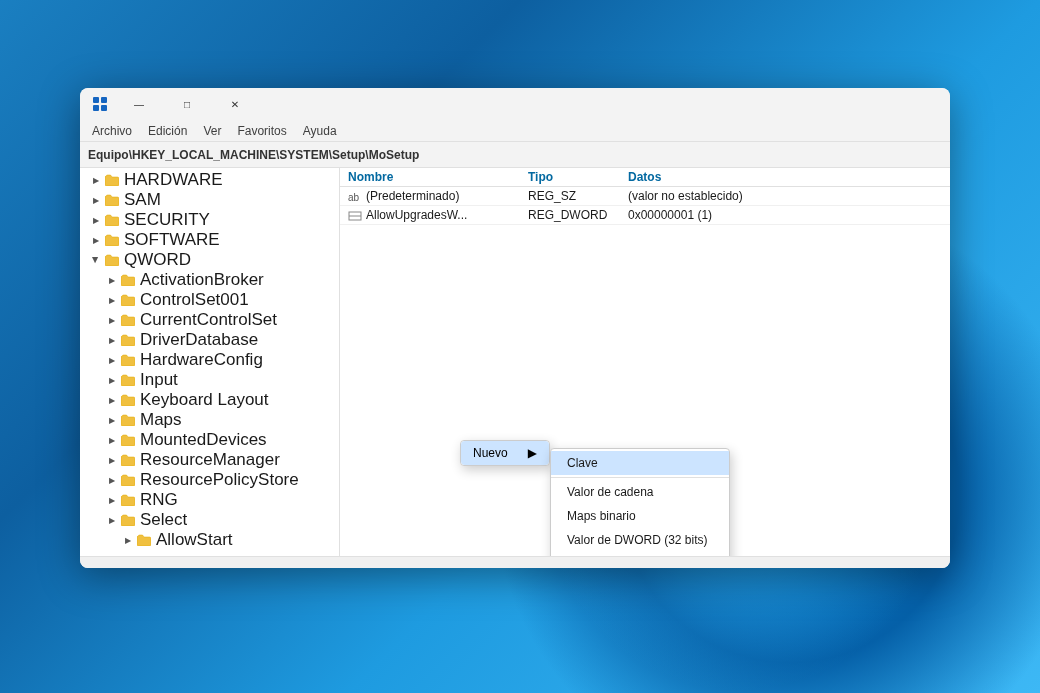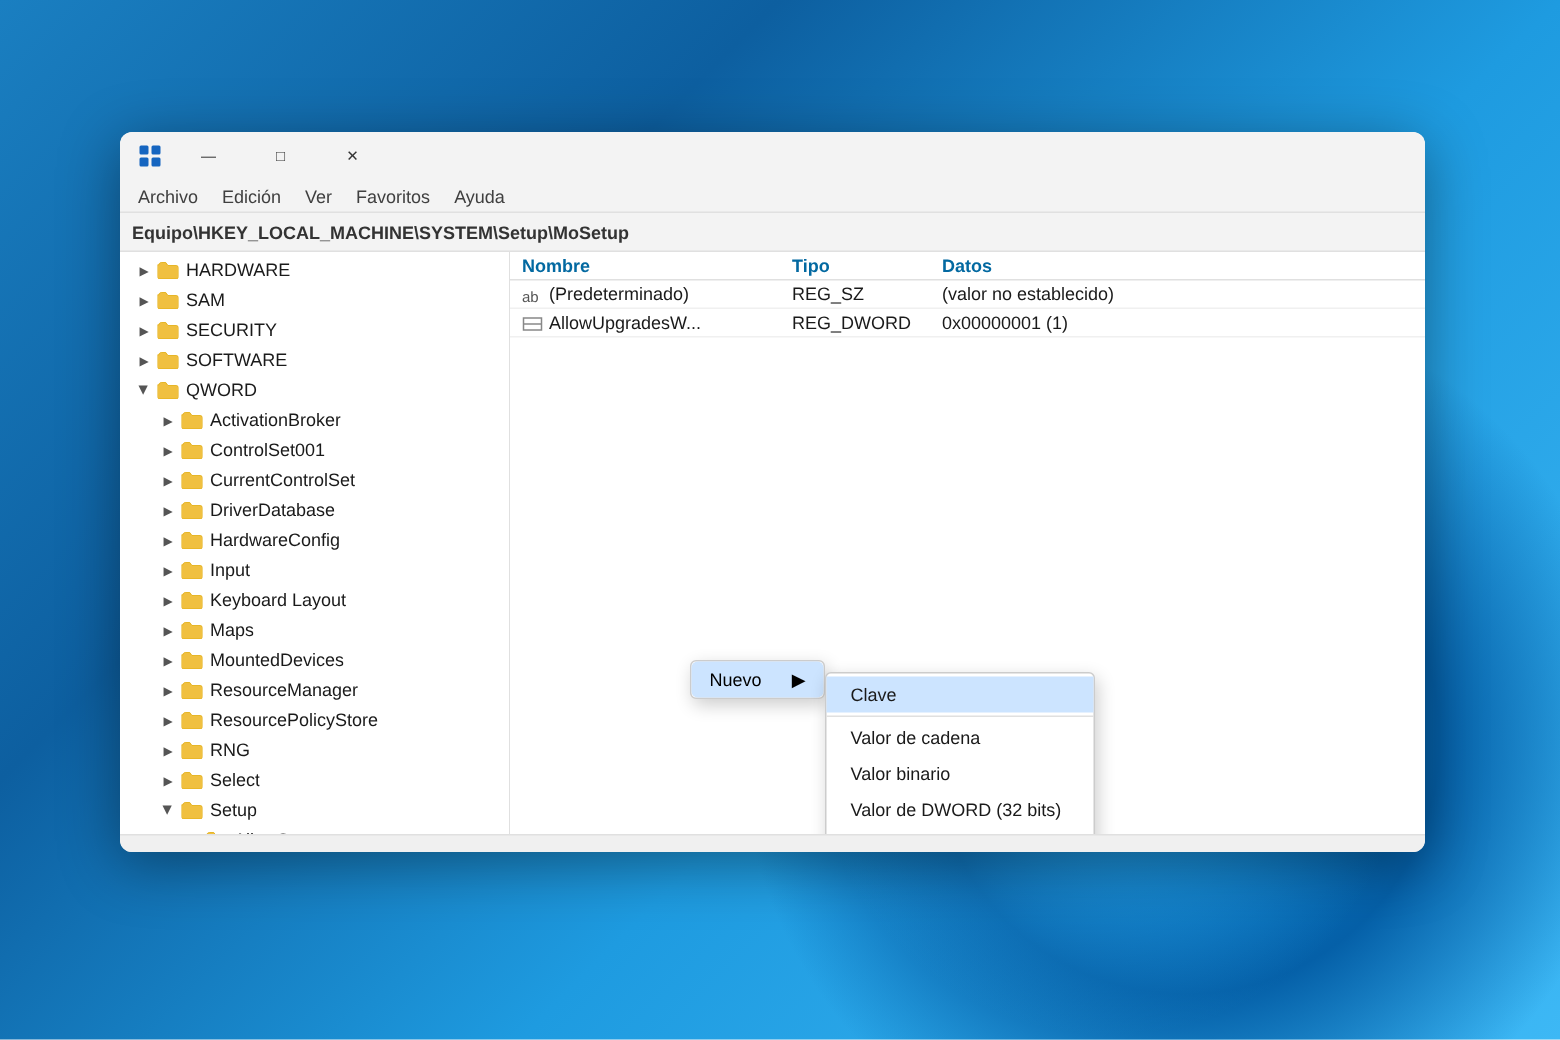--- a/index.html
+++ b/index.html
@@ -149,21 +149,21 @@
 
     .folder-icon {
       width: 16px; height: 16px;
       margin-right: 4px;
       display: flex; align-items: center; justify-content: center;
       flex-shrink: 0;
     }
     .folder-svg { width: 14px; height: 12px; }
 
     .tree-label {
-      font-size: 12px;
+      font-size: 17px;
       color: #1a1a1a;
       overflow: hidden;
       text-overflow: ellipsis;
     }
 
     
     .detail-panel {
       flex: 1;
       overflow: auto;
       background: white;
@@ -449,29 +449,20 @@
           <span class="tree-label">RNG</span>
         </div>
         <div class="tree-item" style="padding-left: 24px;">
           <span class="tree-arrow">▶</span>
           <span class="folder-icon">
             <svg class="folder-svg" viewBox="0 0 14 12" fill="none" xmlns="http://www.w3.org/2000/svg">
     <path d="M1 2.5C1 1.67 1.67 1 2.5 1H5.5L7 3H12.5C13.33 3 14 3.67 14 4.5V10.5C14 11.33 13.33 12 12.5 12H1.5C0.67 12 0 11.33 0 10.5V2.5Z" fill="#f0c040" stroke="#e0a800" stroke-width="0.5"></path>
   </svg>
           </span>
           <span class="tree-label">Select</span>
-        </div>
-        <div class="tree-item" style="padding-left: 24px;">
-          <span class="tree-arrow expanded" style="transform: rotate(90deg);">▶</span>
-          <span class="folder-icon">
-            <svg class="folder-svg" viewBox="0 0 14 12" fill="none" xmlns="http://www.w3.org/2000/svg">
-    <path d="M1 2.5C1 1.67 1.67 1 2.5 1H5.5L7 3H12.5C13.33 3 14 3.67 14 4.5V10.5C14 11.33 13.33 12 12.5 12H1.5C0.67 12 0 11.33 0 10.5V2.5Z" fill="#f0c040" stroke="#e0a800" stroke-width="0.5"></path>
-  </svg>
-          </span>
-          <span class="tree-label">Setup</span>
         </div>
         <div class="tree-item" style="padding-left: 40px;">
           <span class="tree-arrow">▶</span>
           <span class="folder-icon">
             <svg class="folder-svg" viewBox="0 0 14 12" fill="none" xmlns="http://www.w3.org/2000/svg">
     <path d="M1 2.5C1 1.67 1.67 1 2.5 1H5.5L7 3H12.5C13.33 3 14 3.67 14 4.5V10.5C14 11.33 13.33 12 12.5 12H1.5C0.67 12 0 11.33 0 10.5V2.5Z" fill="#f0c040" stroke="#e0a800" stroke-width="0.5"></path>
   </svg>
           </span>
           <span class="tree-label">AllowStart</span>
         </div>
@@ -511,21 +502,21 @@
           <div class="submenu-trigger-item">
             <span>Nuevo</span>
             <span>▶</span>
           </div>
         </div>
 
         <div class="submenu">
         <div class="submenu-item highlighted">Clave</div>
             <div class="submenu-divider"></div>
             <div class="submenu-item">Valor de cadena</div>
-            <div class="submenu-item">Valor binario</div>
+            <div class="submenu-item">Maps binario</div>
             <div class="submenu-item">Valor de DWORD (32 bits)</div>
             <div class="submenu-item">Valor de QWORD (64 bits)</div>
           </div>
       </div>
     </div>
   </div>
 
   <div class="tree-scrollbar"></div>
 </div>
 

